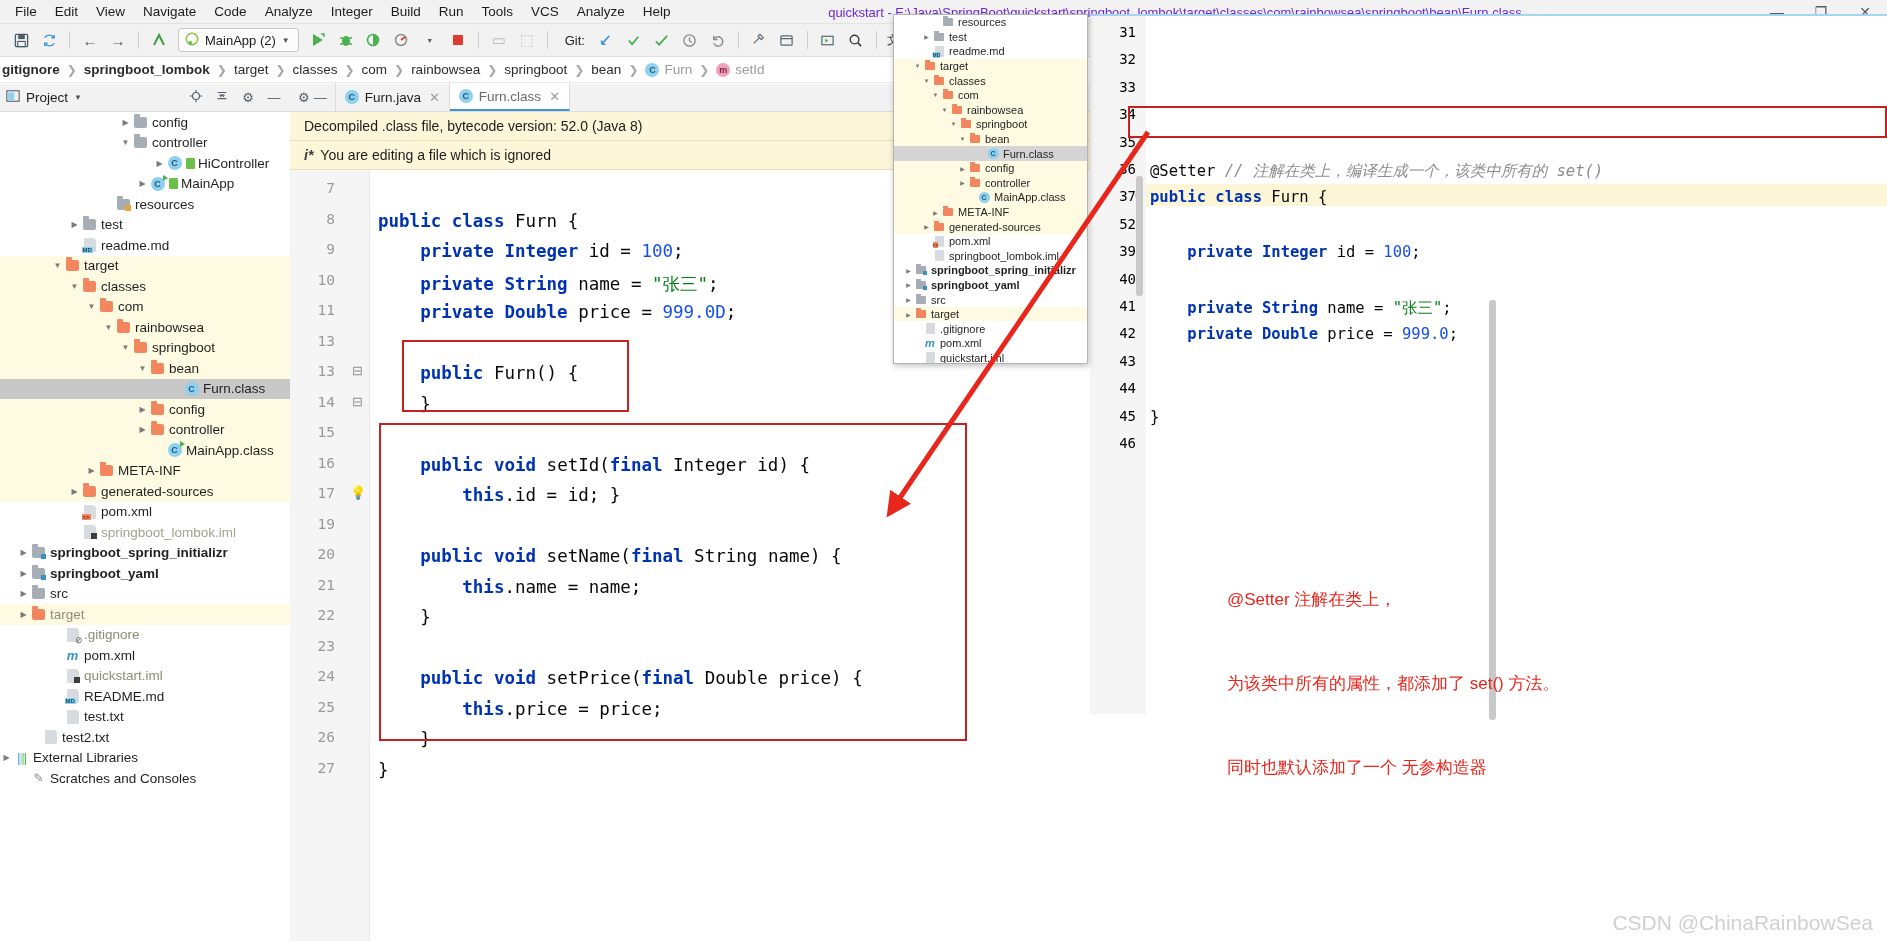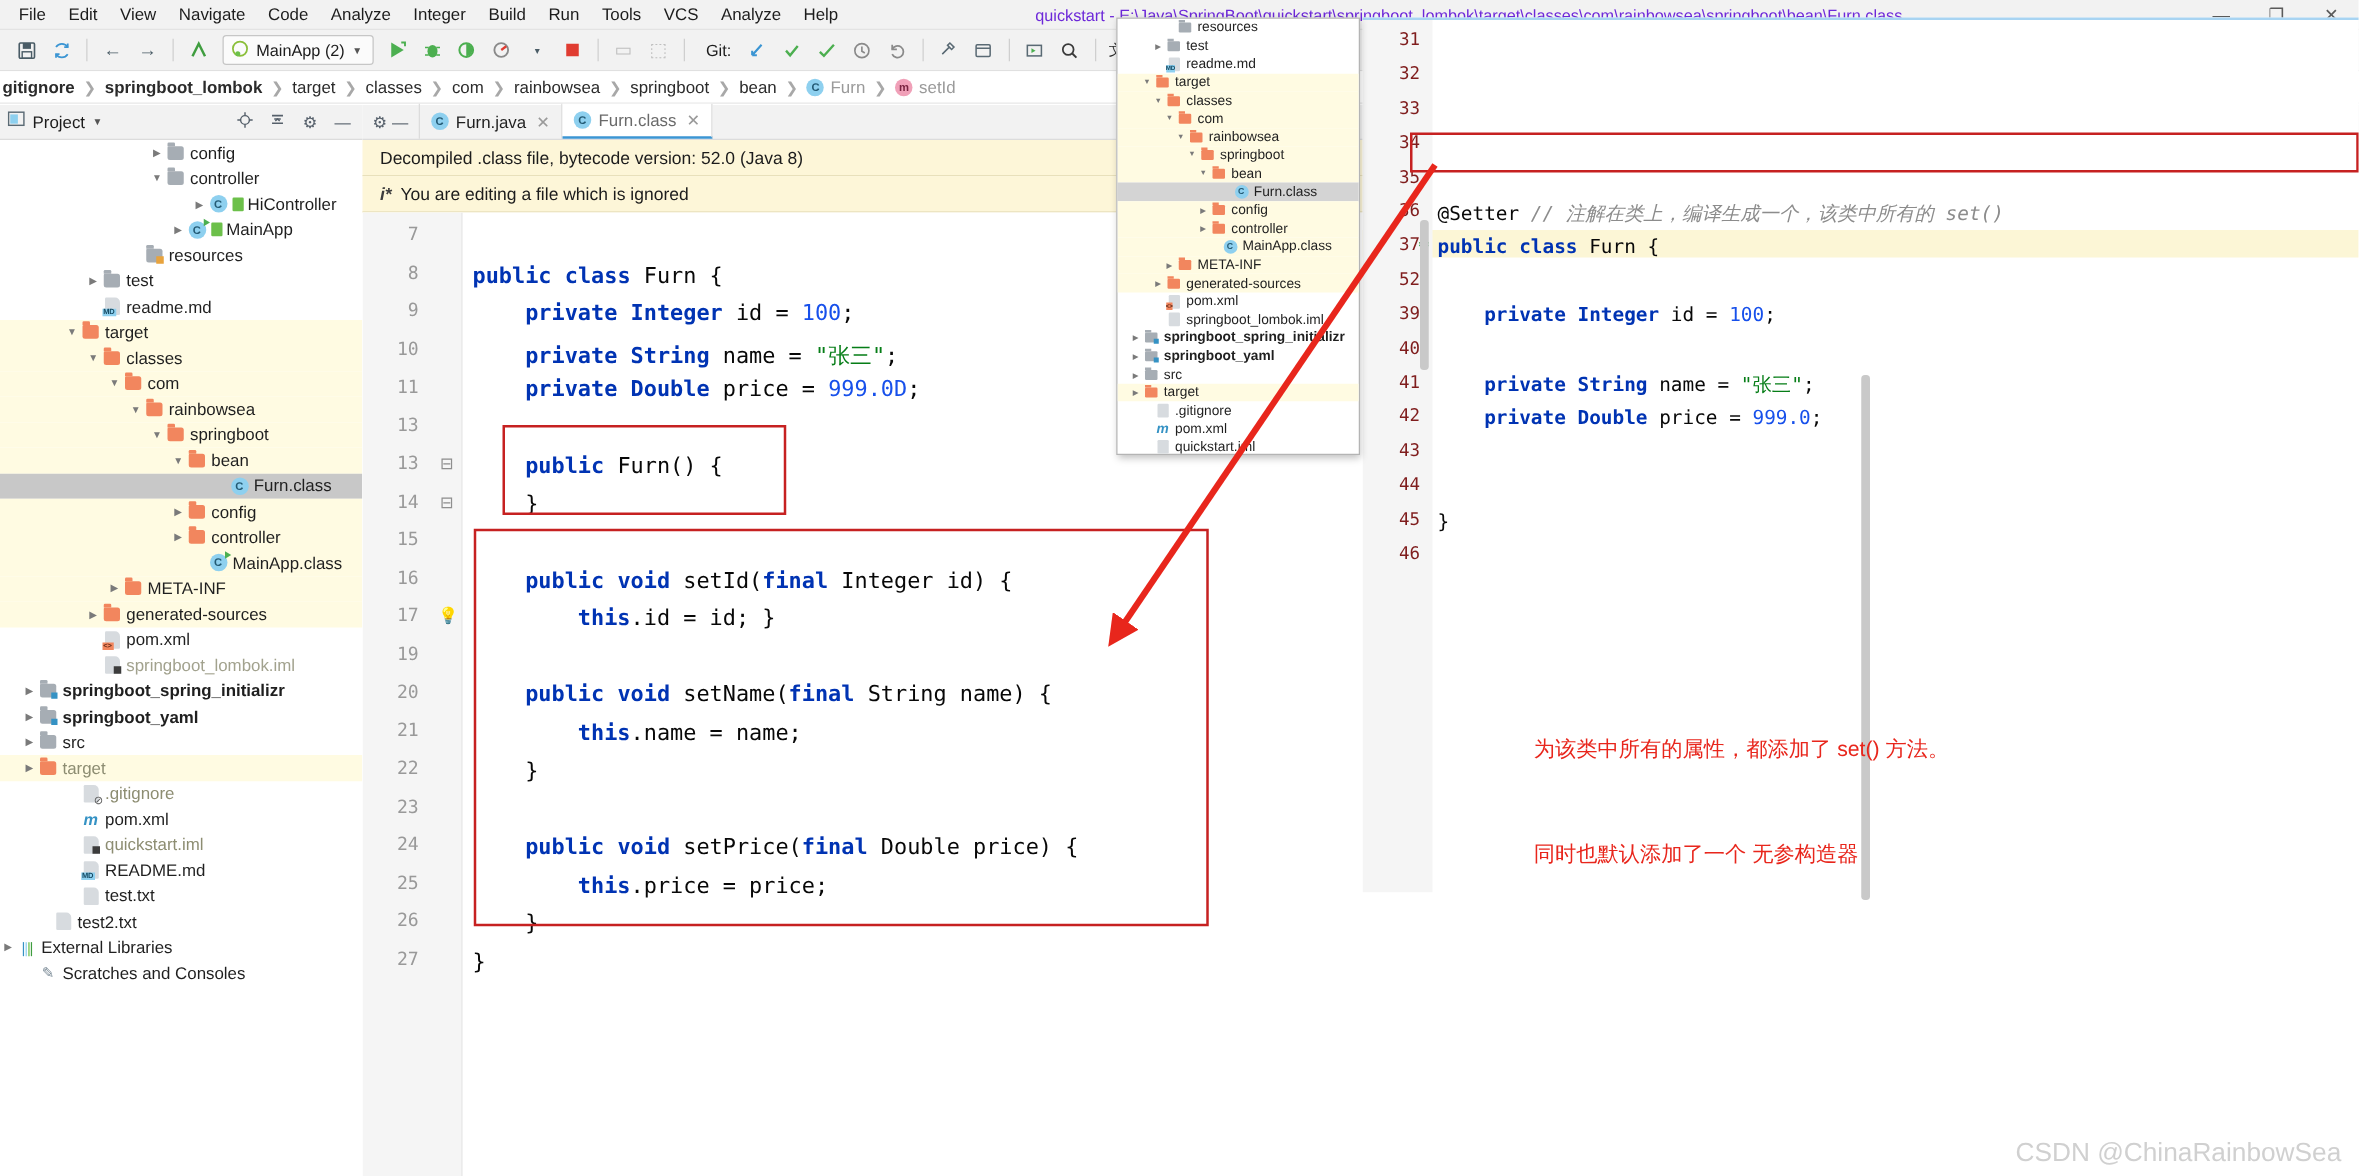--- a/index.html
+++ b/index.html
@@ -194,21 +194,21 @@
   
   .rpanel {
     position: absolute; top: 14px; left: 1090px; width: 797px; height: 700px;
     background: #fff; overflow: hidden;
   }
   .rgut {
     position: absolute; top: 0; left: 0; width: 56px; height: 700px; background: #f5f5f5;
   }
   .rgline {
     position: absolute; right: 10px; width: 40px; text-align: right;
-    font-family: "DejaVu Sans Mono", monospace; font-size: 14px; color: #7f1d1d;
+    font-family: "DejaVu Sans Mono", monospace; font-size: 14px; color: #000000;
   }
   .rcode {
     position: absolute; top: 0; left: 56px; width: 741px; height: 700px;
     font-family: "DejaVu Sans Mono", monospace; font-size: 15.5px; white-space: pre; color: #080808;
   }
   .rcl { position: absolute; left: 4px; }
   .hlline { position: absolute; left: 0; width: 797px; height: 22px; background: #fcf6d6; }
 
   
   .popup {
@@ -971,19 +971,20 @@
   <svg style="position:absolute; left:860px; top:120px; width:420px; height:410px; pointer-events:none;">
     <defs>
       <marker id="arrowhead" markerWidth="5" markerHeight="5" refX="2" refY="2.5" orient="auto">
         <polygon points="0 0, 5 2.5, 0 5" fill="#e8261c"></polygon>
       </marker>
     </defs>
     <line x1="288" y1="12" x2="35" y2="385" stroke="#e8261c" stroke-width="5" marker-end="url(#arrowhead)"></line>
   </svg>
 
   <div class="annot" style="left:1227px; top:530px;">
+    <div>@Setter 注解在类上，</div>
     <div>为该类中所有的属性，都添加了 set() 方法。</div>
     <div>同时也默认添加了一个 无参构造器</div>
   </div>
 
   <div class="watermark">CSDN @ChinaRainbowSea</div>
 
 </div>
 
 </body></html>

